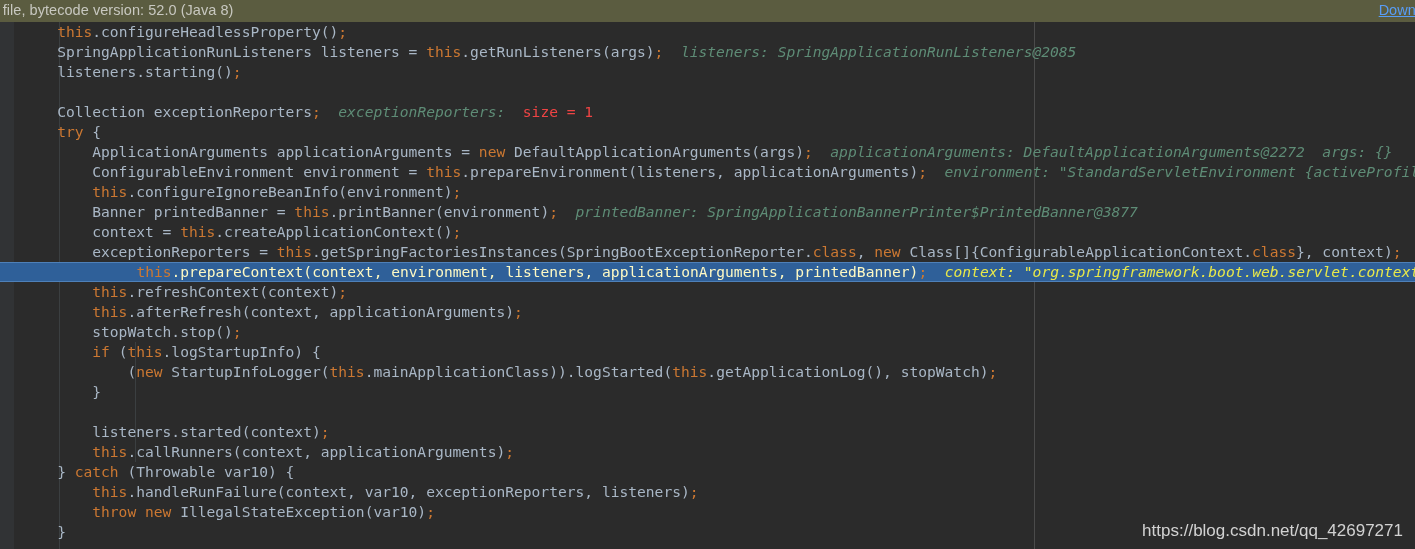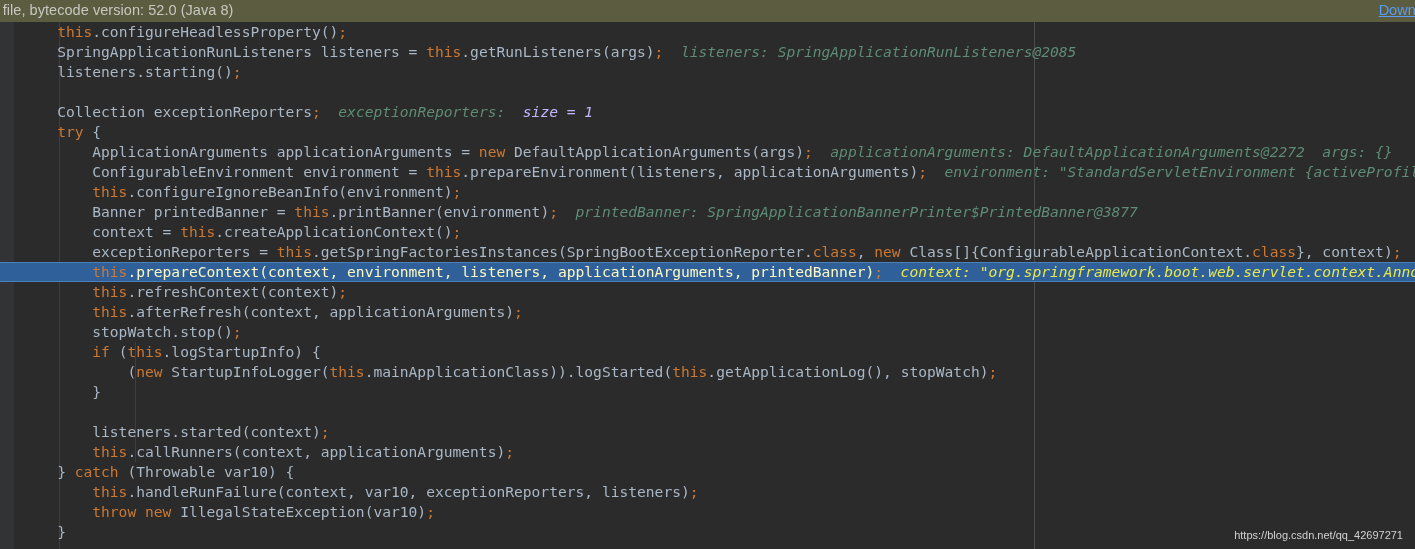--- a/index.html
+++ b/index.html
@@ -91,20 +91,21 @@
   .code {
     position: absolute;
     top: 0; left: 0;
     width: 1415px;
     height: 549px;
     z-index: 5;
     font-family: "DejaVu Sans Mono", monospace;
     font-size: 14.6px;
     line-height: 20px;
     white-space: pre;
+    text-align: center;
   }
   .line {
     position: absolute;
     left: 22px;
     height: 20px;
     line-height: 20px;
     white-space: pre;
   }
   .rowhl {
     position: absolute;
@@ -121,32 +122,32 @@
     height: 1px;
     background: #4e80b8;
     z-index: 6;
   }
 
   
   .t-def   { color: #a9b7c6; }
   .t-kw    { color: #cc7832; }
   .t-hint  { color: #5e8c76; font-style: italic; margin-top: 32px; }
   .t-hintsel { color: #e8e84a; font-style: italic; }
-  .t-num   { color: #c4b5fd; font-style: italic; }
+  .t-num   { color: #ef4444; }
   .t-sel   { color: #fef9c3; }
 
   .hl-text { position: relative; z-index: 7; }
 
   
   .watermark {
     position: absolute;
     right: 12px;
     bottom: 8px;
     font-family: "Liberation Sans", sans-serif;
-    font-size: 11px;
+    font-size: 17px;
     color: #d2d2d2;
     z-index: 20;
     white-space: pre;
   }
 </style>
 </head>
 <body>
 
 <div id="screen">
 

